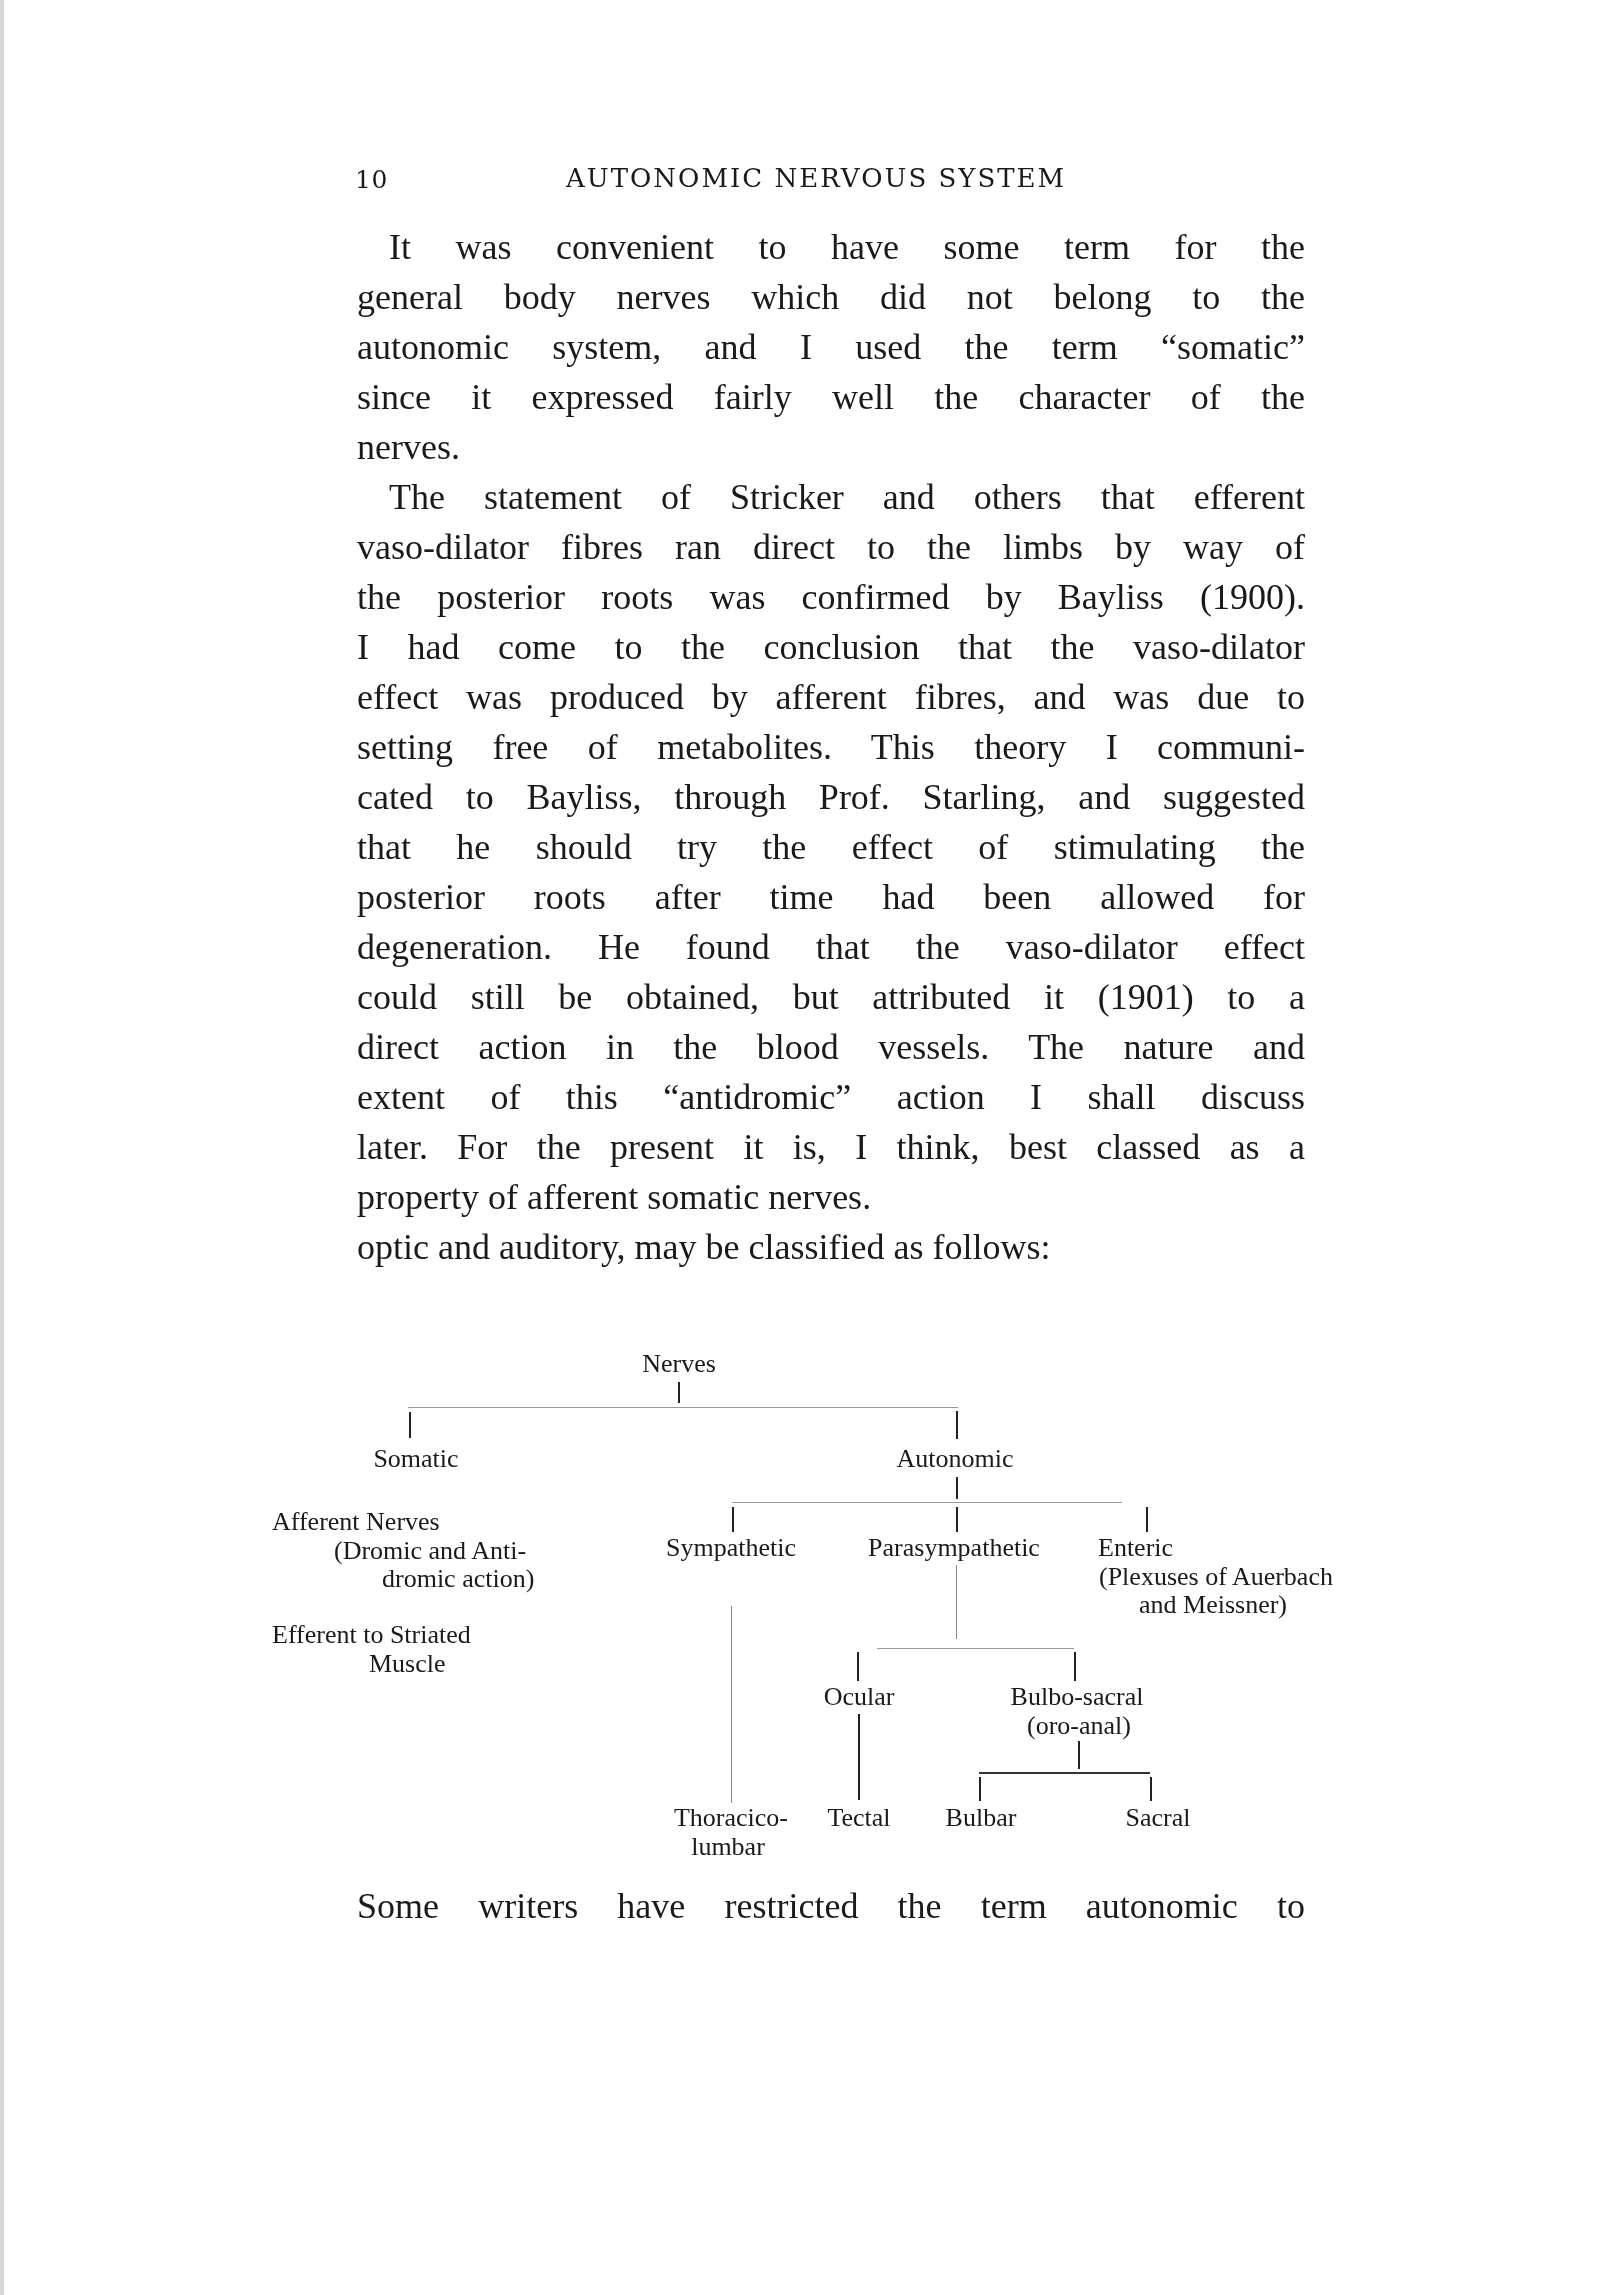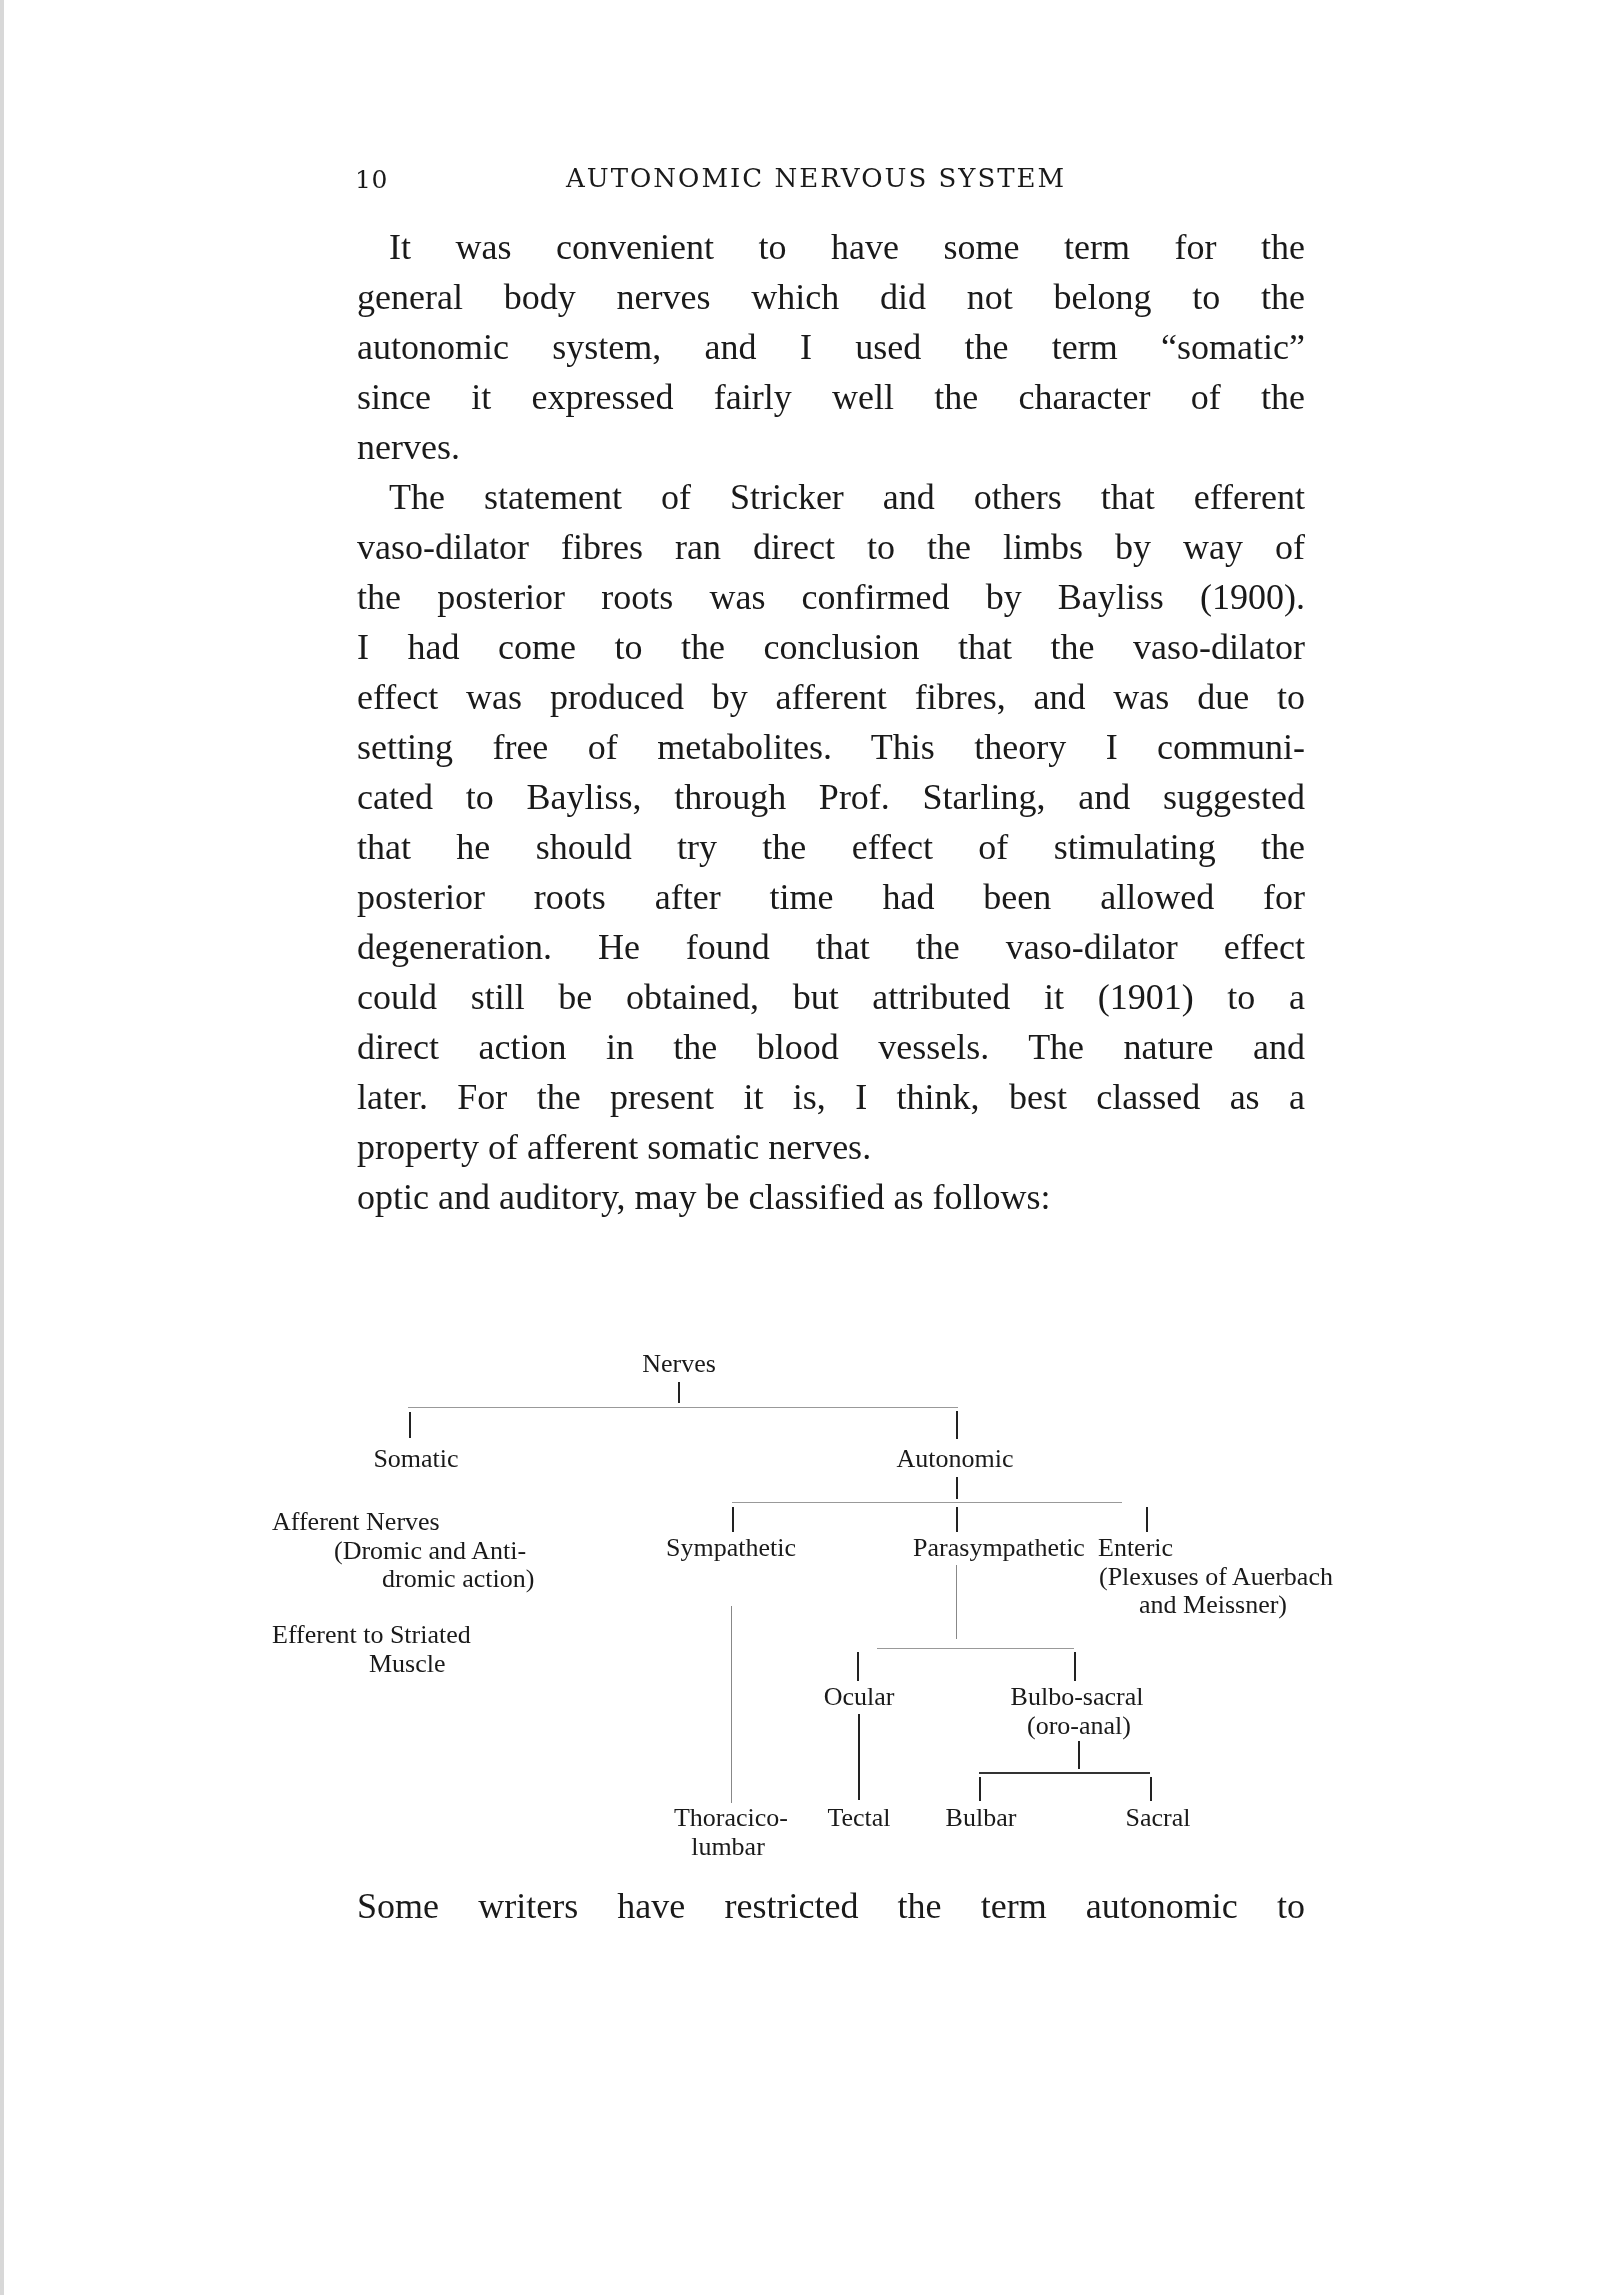--- a/index.html
+++ b/index.html
@@ -42,20 +42,21 @@
   <span class="line">the posterior roots was confirmed by Bayliss (1900).</span>
   <span class="line">I had come to the conclusion that the vaso-dilator</span>
   <span class="line">effect was produced by afferent fibres, and was due to</span>
   <span class="line">setting free of metabolites.  This theory I communi-</span>
   <span class="line">cated to Bayliss, through Prof. Starling, and suggested</span>
   <span class="line">that he should try the effect of stimulating the</span>
   <span class="line">posterior roots after time had been allowed for</span>
   <span class="line">degeneration.  He found that the vaso-dilator effect</span>
   <span class="line">could still be obtained, but attributed it (1901) to a</span>
   <span class="line">direct action in the blood vessels.  The nature and</span>
+  <span class="line">extent of this “antidromic” action I shall discuss</span>
   <span class="line">later.  For the present it is, I think, best classed as a</span>
   <span class="line last">property of afferent somatic nerves.</span>
   <span class="line last">optic and auditory, may be classified as follows:</span>
 </div>
 
 <div class="diagram">
 
   <div class="node center" style="left:679px; top:1349px;">Nerves</div>
   <div class="vl" style="left:678px; top:1382px; height:21px;"></div>
   <div class="hl faint" style="left:408px; top:1407px; width:550px;"></div>
@@ -70,21 +71,21 @@
 
   <div class="vl" style="left:956px; top:1411px; height:28px;"></div>
   <div class="node center" style="left:955px; top:1444px;">Autonomic</div>
   <div class="vl" style="left:956px; top:1477px; height:22.4px;"></div>
   <div class="hl faint" style="left:732px; top:1502px; width:390px;"></div>
   <div class="vl" style="left:732px; top:1507px; height:25px;"></div>
   <div class="vl" style="left:956px; top:1507px; height:25px;"></div>
   <div class="vl" style="left:1146px; top:1507px; height:25px;"></div>
 
   <div class="node center" style="left:731px; top:1533px;">Sympathetic</div>
-  <div class="node center" style="left:954px; top:1533px;margin-left:45px;">Parasympathetic</div>
+  <div class="node center" style="left:954px; top:1533px;">Parasympathetic</div>
   <div class="node" style="left:1098px; top:1533px;">Enteric</div>
   <div class="node" style="left:1099px; top:1562px;">(Plexuses of Auerbach</div>
   <div class="node" style="left:1139px; top:1590px;">and Meissner)</div>
 
   <div class="vl faint" style="left:731px; top:1606px; height:197px;"></div>
 
   <div class="vl faint" style="left:956px; top:1565px; height:74px;"></div>
   <div class="hl faint" style="left:877px; top:1648px; width:197px;"></div>
 
   <div class="vl" style="left:857px; top:1652px; height:29px;"></div>

